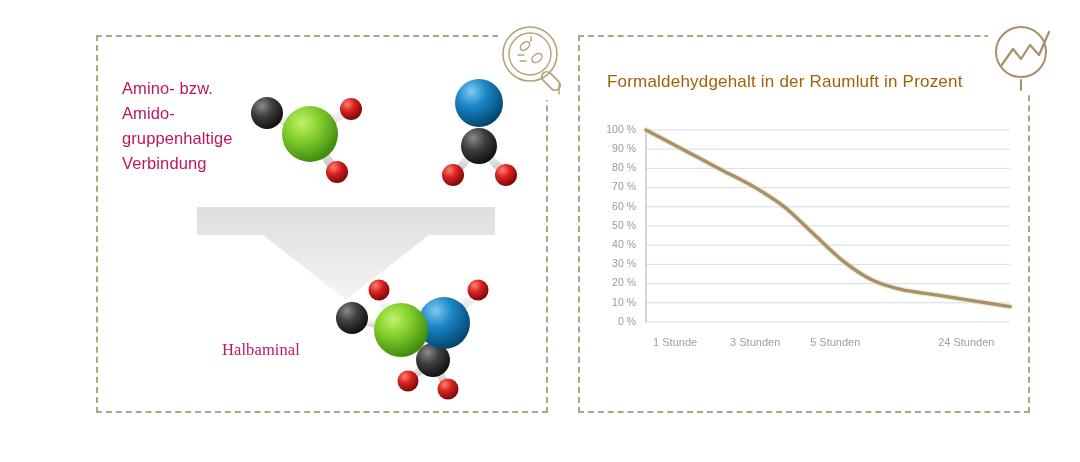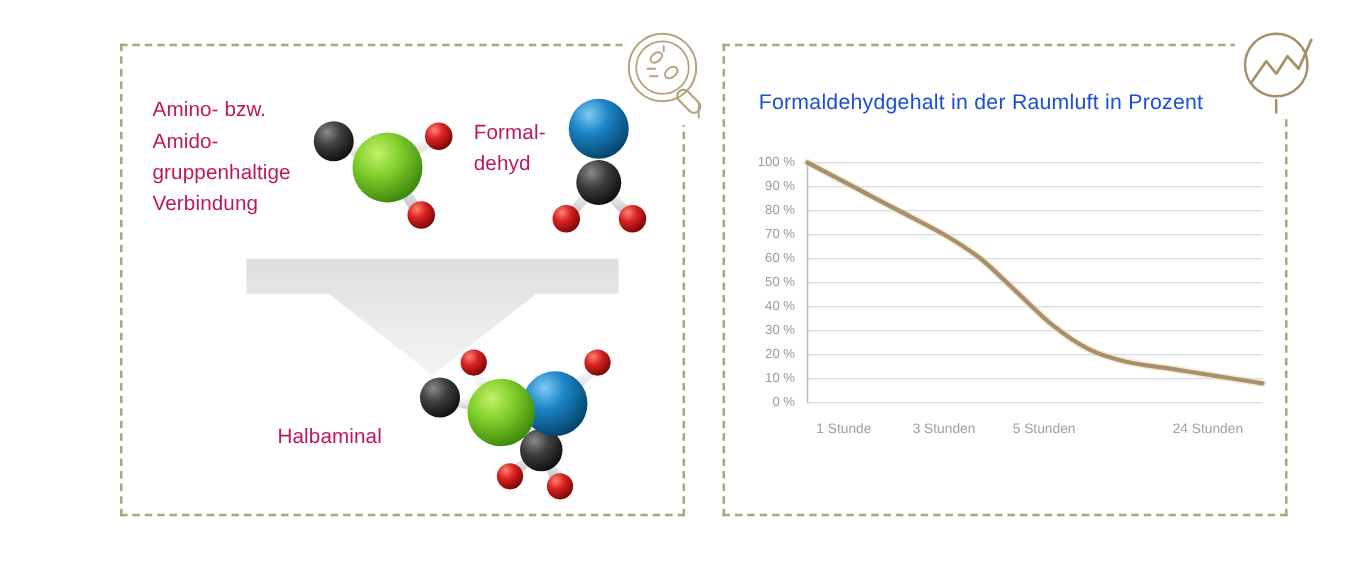--- a/index.html
+++ b/index.html
@@ -44,21 +44,21 @@
     position: absolute;
     color: #be185d;
     font-size: 16.5px;
     line-height: 25px;
     font-weight: 400;
     white-space: pre-line;
     letter-spacing: .1px;
   }
   #label-amino   { left: 122px; top: 76px;  width: 150px; }
   #label-formal  { left: 379px; top: 94px;  width: 120px; }
-  #label-halbaminal { left: 222px; top: 337px; width: 200px; font-size: 16.5px; }
+  #label-halbaminal { left: 222px; top: 337px; width: 200px; font-size: 16.5px; font-family: Liberation Serif, serif; }
 
   
   #arrow-down {
     position: absolute;
     left: 197px;
     top: 207px;
     width: 298px;
     height: 95px;
   }
 
@@ -66,21 +66,21 @@
   .molecule { position: absolute; }
   #mol-amino      { left: 238px; top: 78px;  width: 134px; height: 112px; }
   #mol-formaldehyd{ left: 434px; top: 68px;  width: 92px;  height: 124px; }
   #mol-halbaminal { left: 326px; top: 268px; width: 184px; height: 138px; }
 
   
   #chart-title {
     position: absolute;
     left: 607px;
     top: 72px;
-    color: #1d4ed8;
+    color: #a16207;
     font-size: 17px;
     font-weight: 400;
     letter-spacing: .2px;
     white-space: nowrap;
   }
   #chart-area {
     position: absolute;
     left: 594px;
     top: 118px;
     width: 420px;
@@ -138,22 +138,20 @@
       <rect x="48" y="48" width="10" height="22" rx="5" fill="none" stroke="#b4a27a" stroke-width="1.7" transform="rotate(-45 53 59)"></rect>
       <line x1="61" y1="62" x2="61" y2="72" stroke="#b4a27a" stroke-width="1.5" stroke-linecap="round"></line>
     </svg>
   </div>
 
   <div class="body-text" id="label-amino">Amino- bzw.
 Amido-
 gruppenhaltige
 Verbindung</div>
 
-  <div class="body-text" id="label-formal">Formal-
-dehyd</div>
 
   <div class="molecule" id="mol-amino">
     <svg width="134" height="112" viewBox="0 0 134 112" aria-hidden="true">
       <defs>
         <radialGradient id="gGreen" cx="36%" cy="30%" r="72%">
           <stop offset="0%" stop-color="#c4f06a"></stop>
           <stop offset="42%" stop-color="#86d12e"></stop>
           <stop offset="100%" stop-color="#3d8a0d"></stop>
         </radialGradient>
         <radialGradient id="gBlack" cx="34%" cy="28%" r="74%">

